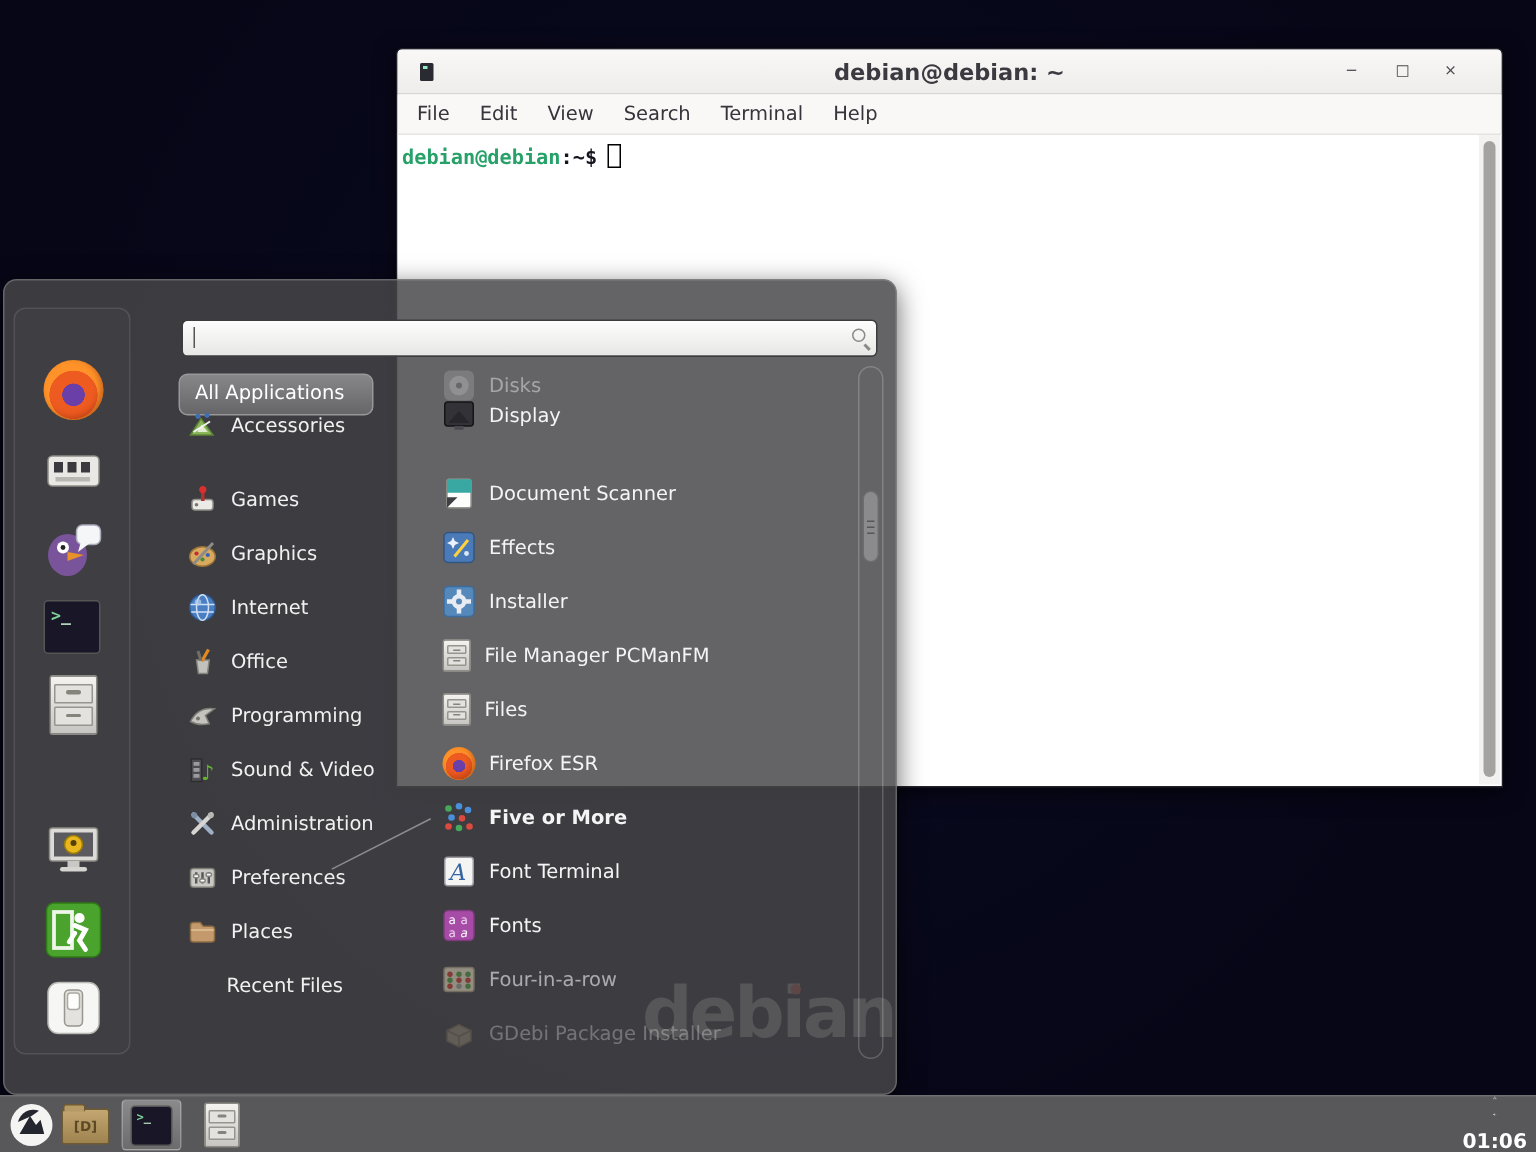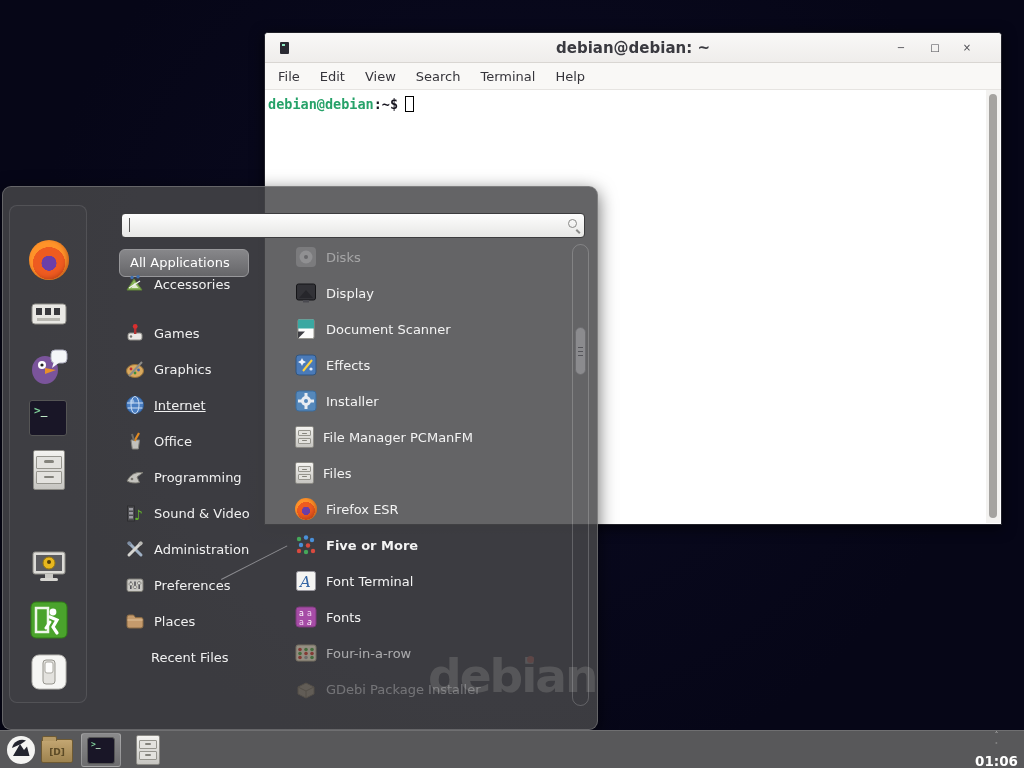--- a/index.html
+++ b/index.html
@@ -199,21 +199,21 @@
     <div class="cat-row" style="top:164px;">
       <svg width="20" height="20" viewBox="0 0 20 20">
         <ellipse cx="10" cy="12" rx="8.5" ry="6.5" fill="#d9a95f" stroke="#9a7336"></ellipse>
         <circle cx="6" cy="10" r="1.4" fill="#c32f2f"></circle>
           <circle cx="10" cy="14" r="1.4" fill="#3f8f3a"></circle>
           <circle cx="13.5" cy="11" r="1.4" fill="#3a62b0"></circle>
         <path d="M4 17 L17 3" stroke="#8d8c87" stroke-width="2"></path>
       </svg>
       <span>Graphics</span>
     </div>
-    <div class="cat-row" style="top:200px;text-decoration:underline;">
+    <div class="cat-row" style="top:200px;">
       <svg width="20" height="20" viewBox="0 0 20 20">
         <circle cx="10" cy="10" r="8.5" fill="#4a7ec2" stroke="#2d5a94"></circle>
         <ellipse cx="10" cy="10" rx="4" ry="8.5" fill="none" stroke="#cfe0f5" stroke-width="1"></ellipse>
         <path d="M2 8 H18 M2.5 13 H17.5" stroke="#cfe0f5" stroke-width="1" fill="none"></path>
         <circle cx="7" cy="6.5" r="2.2" fill="#b9d2ef" opacity=".7"></circle>
       </svg>
       <span>Internet</span>
     </div>
     <div class="cat-row" style="top:236px;">
       <svg width="20" height="20" viewBox="0 0 20 20">
@@ -273,21 +273,21 @@
     </div>
 
     <div class="app-row faded-1" style="top:52px;">
       <svg width="22" height="22" viewBox="0 0 22 22">
         <rect x="1" y="1" width="20" height="20" rx="4" fill="#97979a"></rect>
           <circle cx="11" cy="11" r="6.5" fill="#c6c6c8"></circle>
           <circle cx="11" cy="11" r="2" fill="#6e6e72"></circle>
       </svg>
       <span>Disks</span>
     </div>
-    <div class="app-row" style="top:88px;">
+    <div class="app-row" style="top:72px;">
       <svg width="22" height="22" viewBox="0 0 22 22">
         <rect x="1.5" y="2" width="19" height="16" rx="2" fill="#323237" stroke="#151518"></rect>
         <path d="M4 16 L11 8 L18 16 Z" fill="#26262b"></path>
           <rect x="8" y="18" width="6" height="2.5" fill="#4a4a50"></rect>
       </svg>
       <span>Display</span>
     </div>
     <div class="app-row" style="top:124px;">
       <svg width="22" height="22" viewBox="0 0 22 22">
         <rect x="3" y="1.5" width="16" height="19" rx="1.5" fill="#fdfdfc" stroke="#97968f"></rect>

